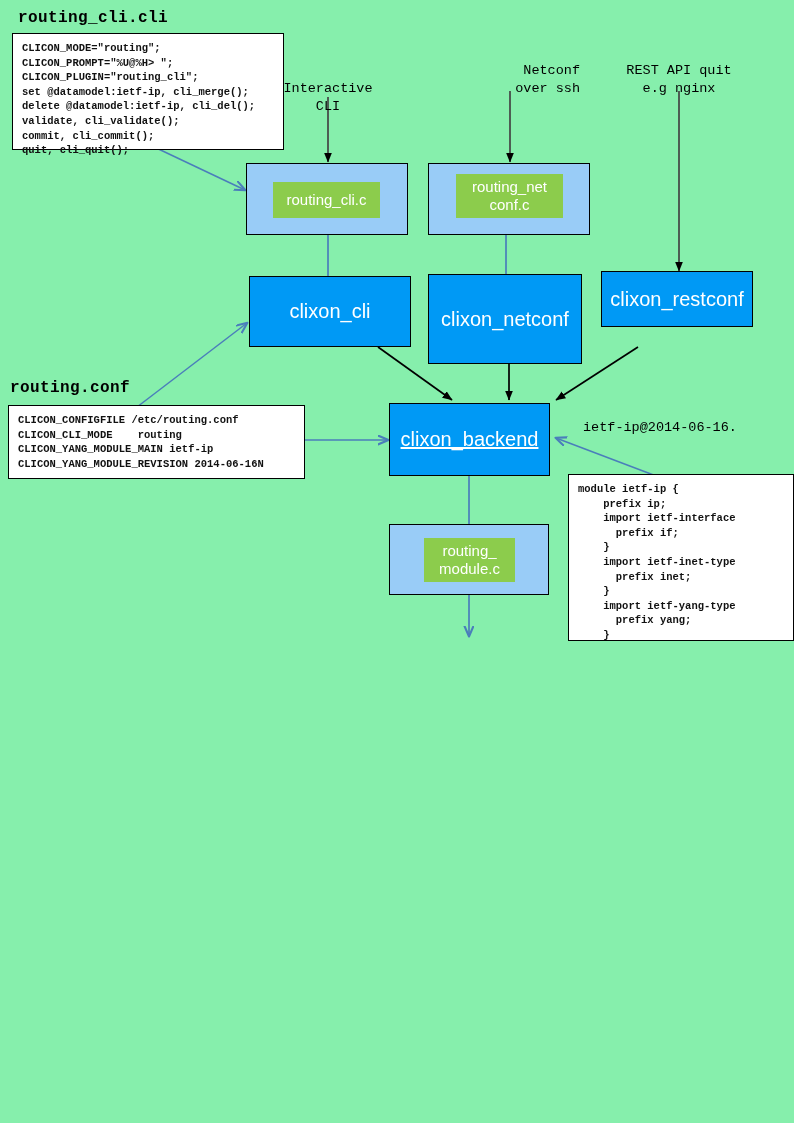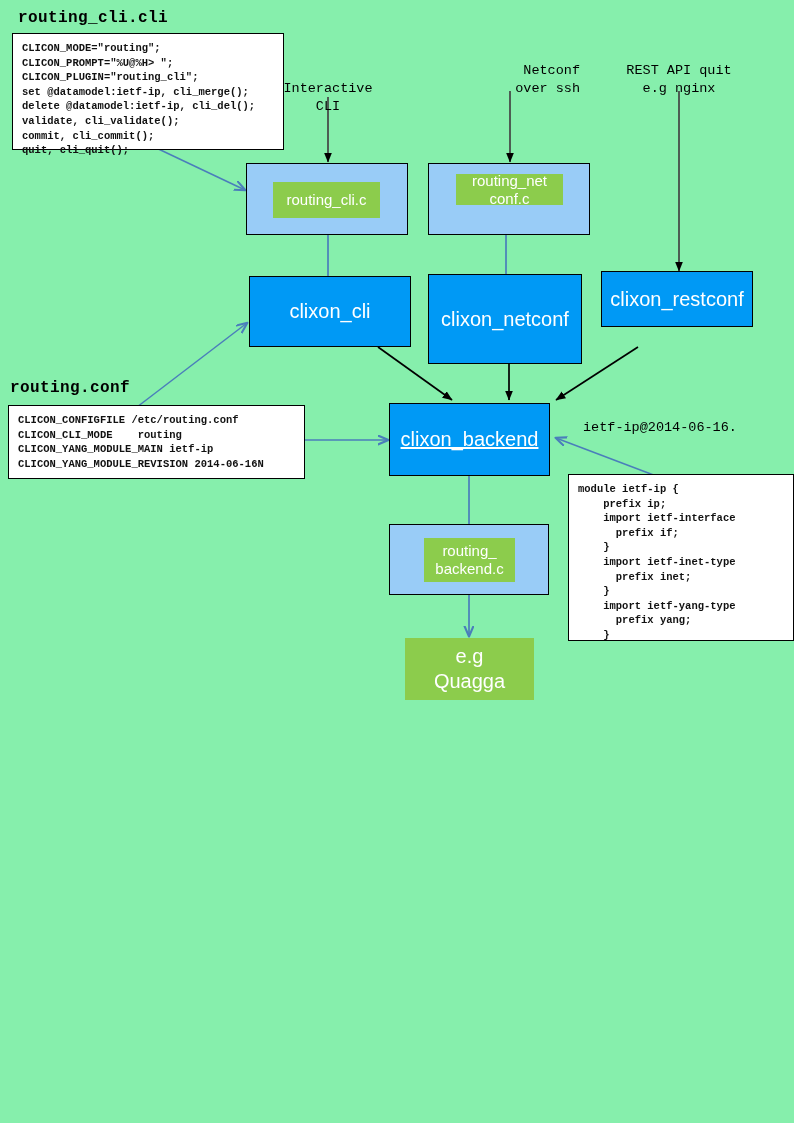--- a/index.html
+++ b/index.html
@@ -158,21 +158,21 @@
 CLI</div>
   <div class="annot" style="left: 440px; top: 62px; width: 140px; white-space: pre-line; text-align: right;">Netconf
 over ssh</div>
   <div class="annot" style="left: 601px; top: 62px; width: 156px; white-space: pre-line;">REST API quit
 e.g nginx</div>
 
   <div class="plugin-host" style="left:246px; top:163px; width:162px; height:72px;"></div>
   <div class="plugin-chip" style="left:273px; top:182px; width:107px; height:36px;">routing_cli.c</div>
 
   <div class="plugin-host" style="left:428px; top:163px; width:162px; height:72px;"></div>
-  <div class="plugin-chip" style="left: 456px; top: 174px; width: 107px; height: 31px; white-space: pre-line;">routing_net
+  <div class="plugin-chip" style="left: 456px; top: 174px; width: 107px; height: 44px; white-space: pre-line;">routing_net
 conf.c</div>
 
   <div class="proc" style="left:249px; top:276px; width:162px; height:71px;">clixon_cli</div>
   <div class="proc" style="left:428px; top:274px; width:154px; height:90px;">clixon_netconf</div>
   <div class="proc" style="left:601px; top:271px; width:152px; height:56px;">clixon_restconf</div>
   <div class="proc" style="left:389px; top:403px; width:161px; height:73px;text-decoration:underline;">clixon_backend</div>
 
   <div class="mono-title" style="left:10px; top:379px;">routing.conf</div>
   <div class="codebox" style="left:8px; top:405px; width:297px; height:74px;">CLICON_CONFIGFILE /etc/routing.conf
 CLICON_CLI_MODE    routing
@@ -187,18 +187,16 @@
     }
     import ietf-inet-type
       prefix inet;
     }
     import ietf-yang-type
       prefix yang;
     }</div>
 
   <div class="plugin-host" style="left:389px; top:524px; width:160px; height:71px;"></div>
   <div class="plugin-chip" style="left: 424px; top: 538px; width: 91px; height: 44px; white-space: pre-line;">routing_
-backend.c</div>
-
-  <div class="leafbox" style="left: 405px; top: 638px; width: 129px; height: 62px; white-space: pre-line;">e.g
-Quagga</div>
+module.c</div>
+
 
 </div>
 
 </body></html>

